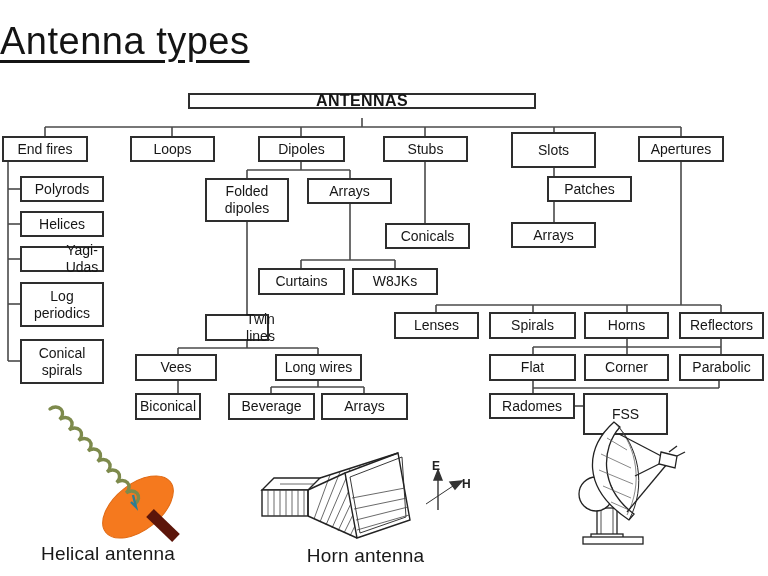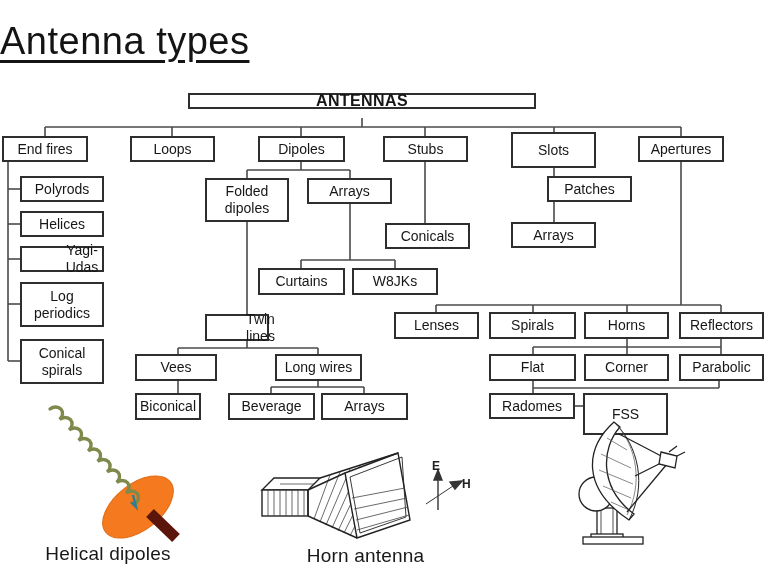--- a/index.html
+++ b/index.html
@@ -221,16 +221,16 @@
       <line x1="54" y1="18" x2="100" y2="42"></line>
       <line x1="62" y1="96" x2="102" y2="48"></line>
       <line x1="70" y1="60" x2="98" y2="46"></line>
 
       <polygon points="96,36 112,40 110,52 94,48" fill="#ffffff"></polygon>
       <line x1="104" y1="36" x2="112" y2="30"></line>
       <line x1="112" y1="40" x2="120" y2="36"></line>
     </g>
   </svg>
 
-  <span class="caption cap-helical">Helical dipoles</span>
+  <span class="caption cap-helical">Helical antenna</span>
   <span class="caption cap-horn">Horn antenna</span>
 
 </div>
 
 </body></html>

